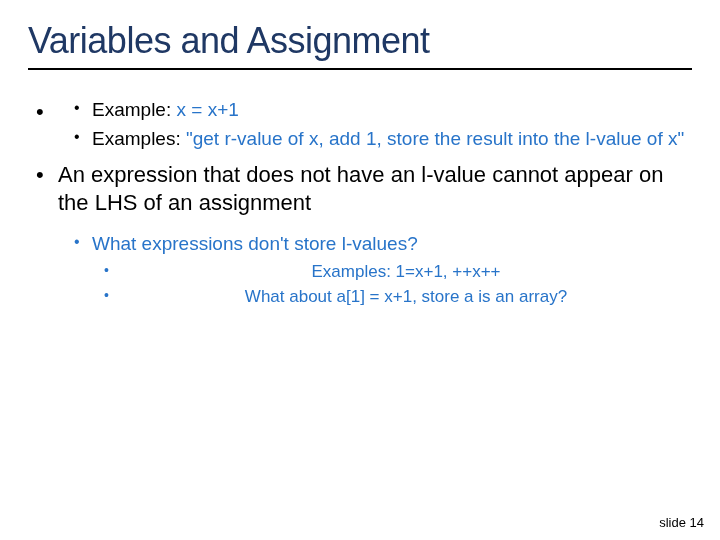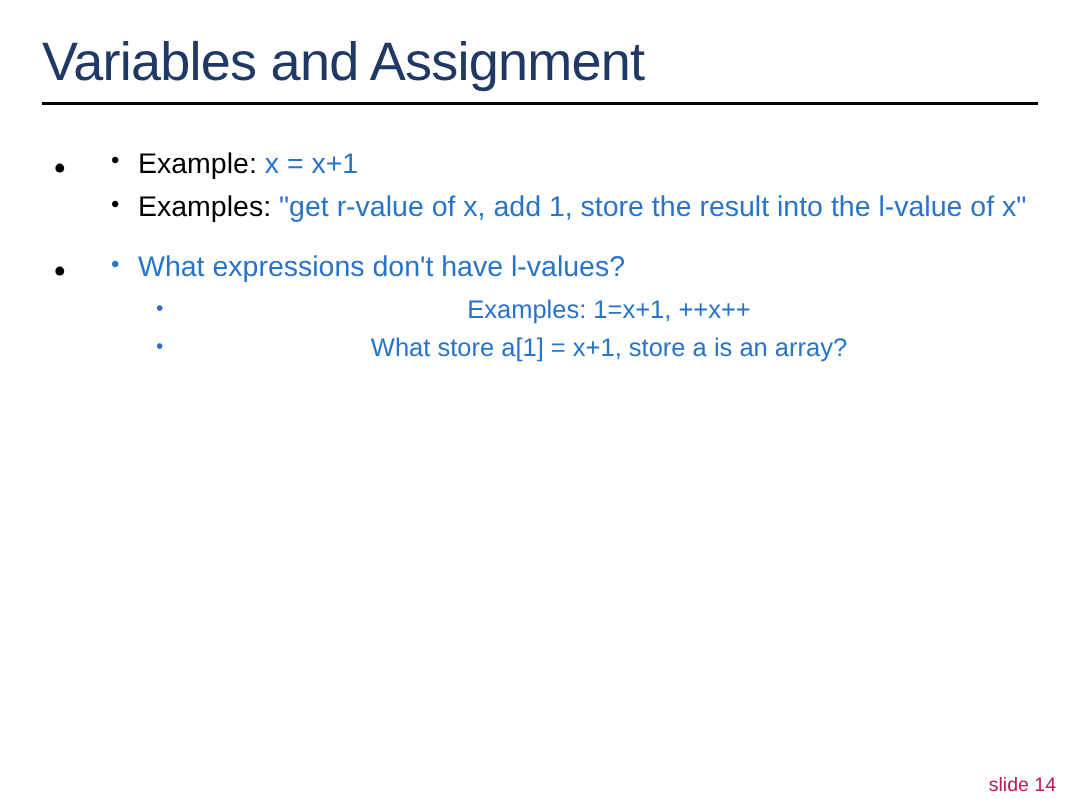--- a/index.html
+++ b/index.html
@@ -69,49 +69,50 @@
     top: 0;
     font-size: 14px;
   }
   .blue { color: #2874c9; }
   .footer {
     position: absolute;
     bottom: 10px;
     right: 16px;
     font-size: 13px;
     font-family: Arial, sans-serif;
-    color: #be185d;
+    color: #000000;
   }
 </style>
 </head>
 <body>
 
 <h1 class="title">Variables and Assignment</h1>
 
 <ul class="lv1">
   <li>
     <ul class="lv2">
       <li>
         <span>Example: </span><span class="blue">x = x+1</span>
       </li>
       <li>
         <span>Examples: </span><span class="blue">"get r-value of x, add 1, store the result into the l-value of x"</span>
       </li>
     </ul>
   </li>
   <li>
+    <span>An expression that does not have an l-value cannot appear on the LHS of an assignment</span>
     <ul class="lv2">
       <li class="blue">
-        <span>What expressions don't have l-values?</span>
+        <span>What expressions don't store l-values?</span>
         <ul class="lv3">
           <li>
             <span>Examples: </span><span>1=x+1, ++x++</span>
           </li>
           <li>
-            <span>What store </span><span>a[1] = x+1</span><span>, store a is an array?</span>
+            <span>What about </span><span>a[1] = x+1</span><span>, store a is an array?</span>
           </li>
         </ul>
       </li>
     </ul>
   </li>
 </ul>
 
 <div class="footer">slide 14</div>
 
 </body></html>

